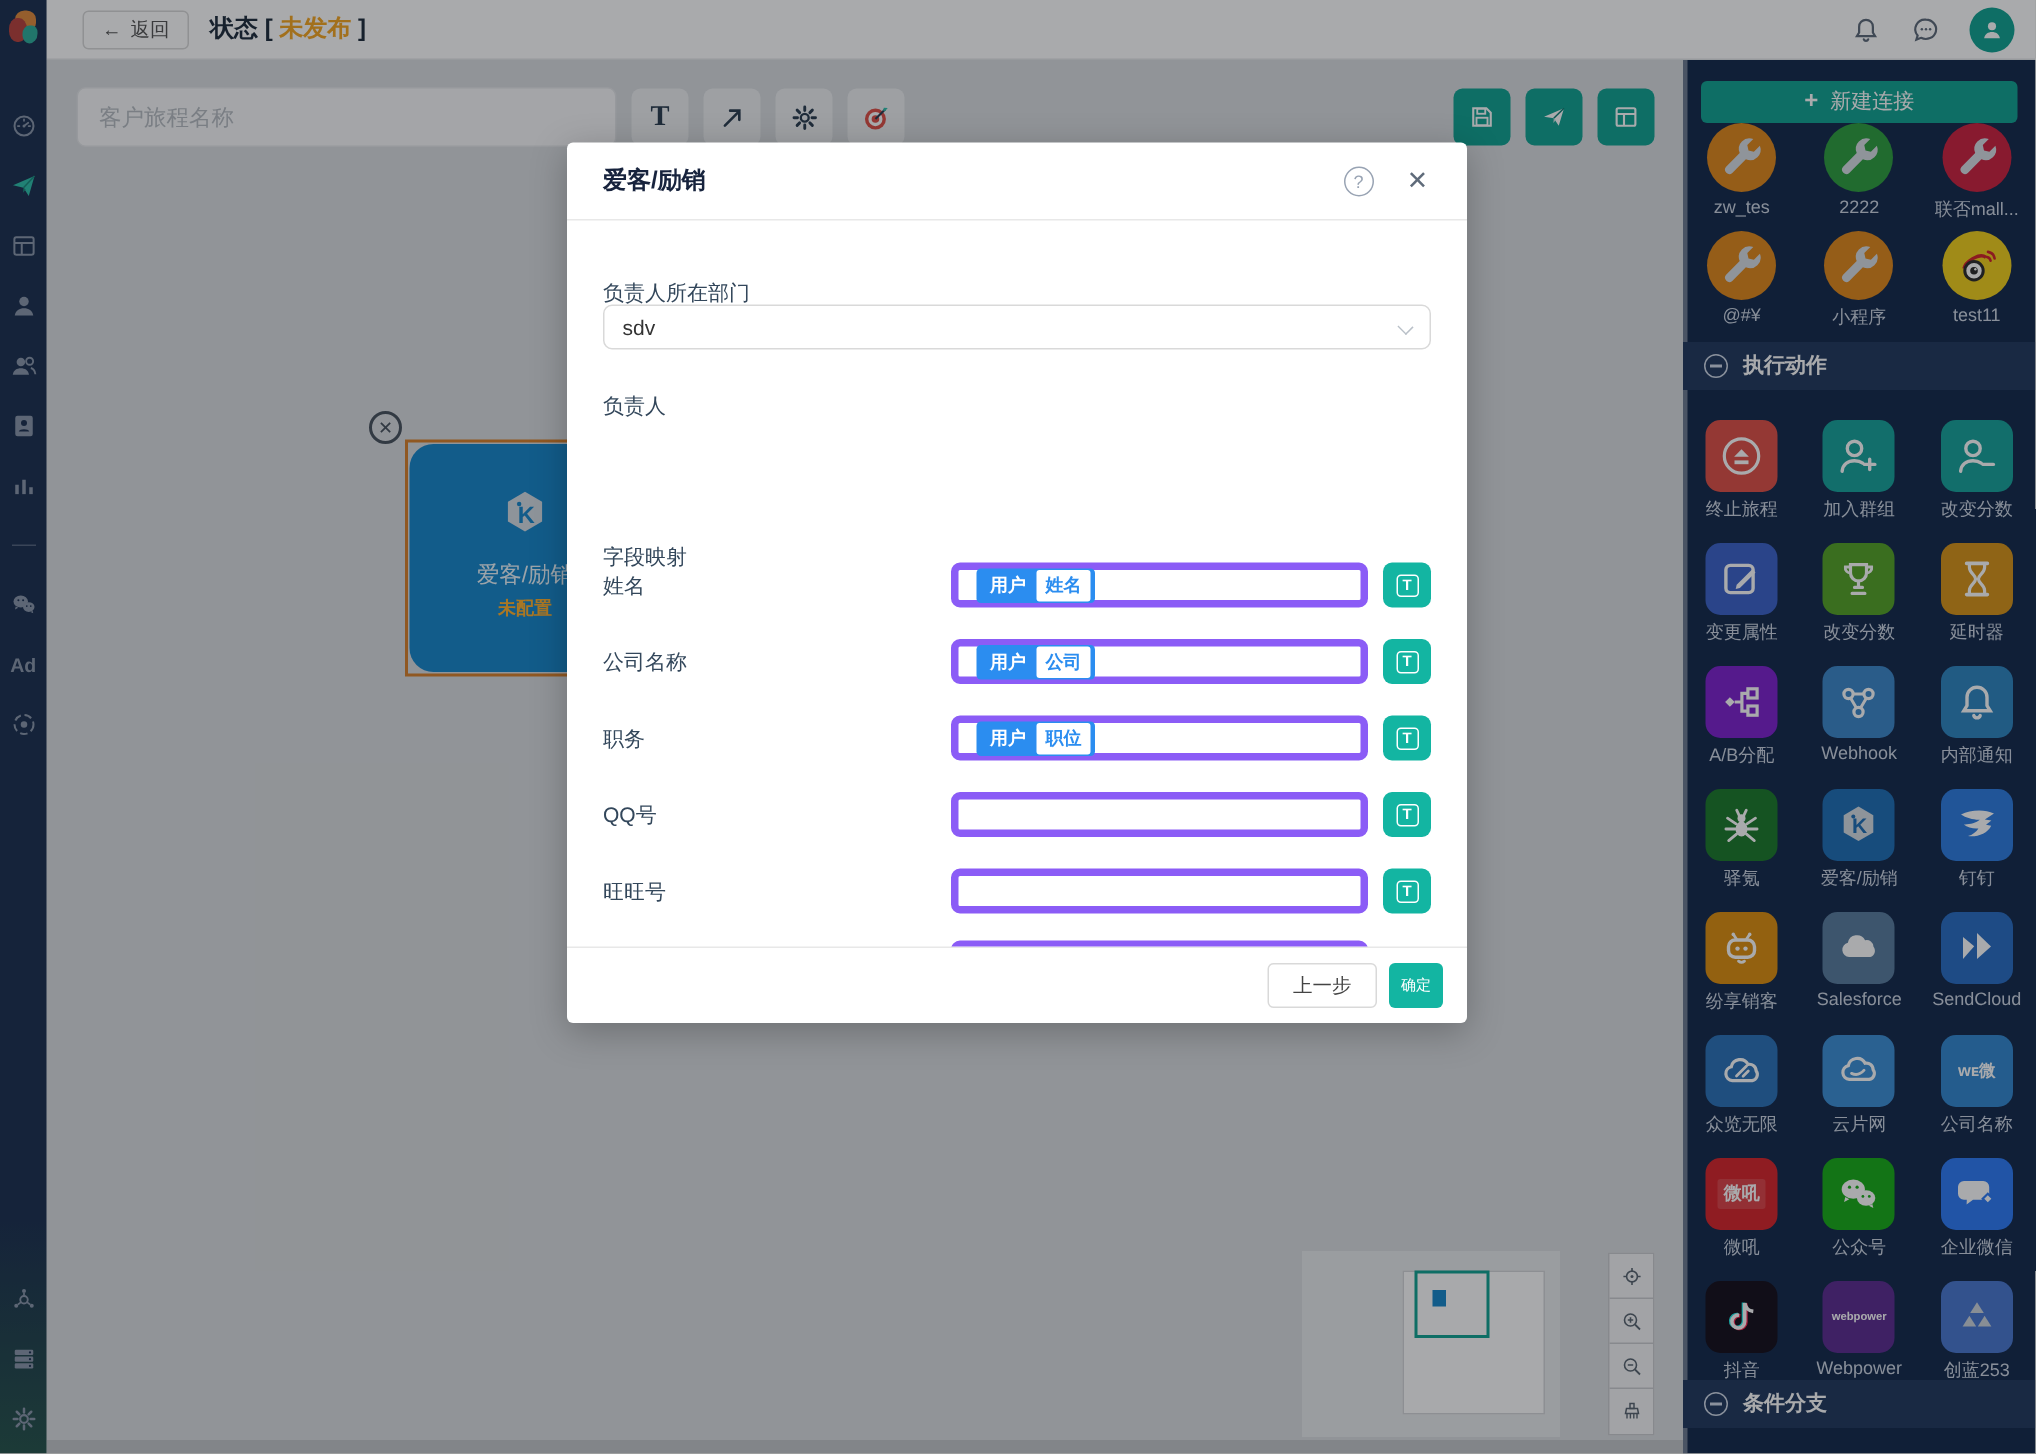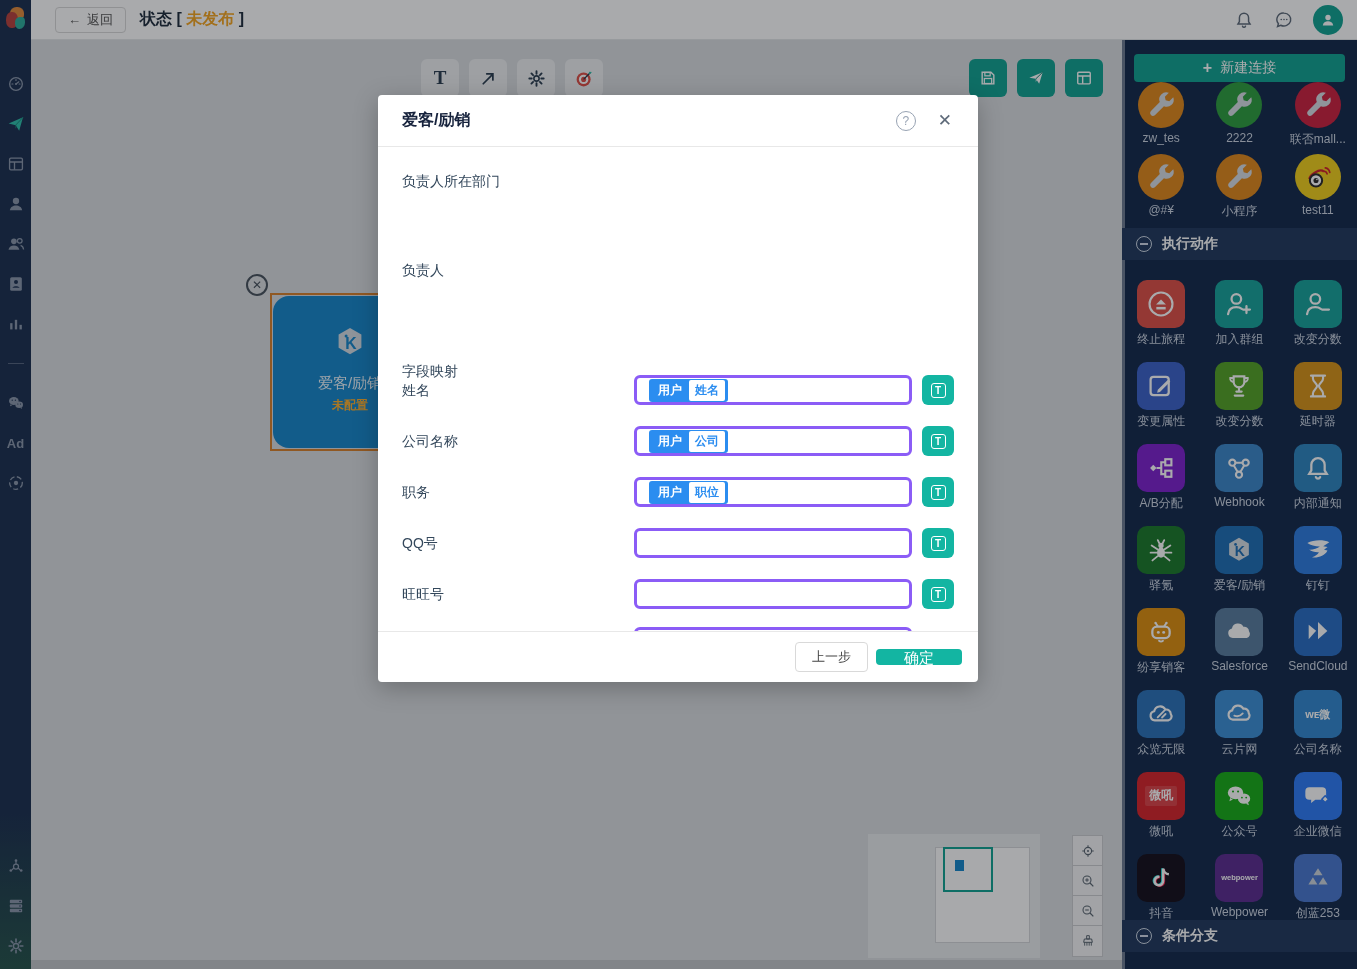--- a/index.html
+++ b/index.html
@@ -100,34 +100,34 @@
     display:flex;align-items:center;justify-content:center;cursor:pointer;background:#fff;}
   .close-ico{border:none;background:#fff;font-size:17px;color:#5f6b7a;cursor:pointer;line-height:1;}
   .modal-body{position:relative;height:484px;overflow:hidden;}
   .fld-label{position:absolute;left:24px;font-size:14px;color:#33475b;}
   .sel{position:absolute;left:24px;width:552px;height:30px;border:1px solid #d9d9d9;border-radius:6px;
     display:flex;align-items:center;padding:0 30px 0 12px;font-size:14px;color:#333;cursor:pointer;background:#fff;}
   .sel .ph{color:#bfc4cc;}
   .sel .chev{position:absolute;right:12px;top:10px;width:8px;height:8px;border-right:1.5px solid #b9c0c8;
     border-bottom:1.5px solid #b9c0c8;transform:rotate(45deg) scaleY(.9);}
   .map-row-label{position:absolute;left:24px;height:30px;line-height:30px;font-size:14px;color:#33475b;}
-  .map-input{position:absolute;left:256px;width:278px;height:30px;border:3px solid #8b5cf6;border-radius:6px;
+  .map-input{position:absolute;left:256px;width:278px;height:30px;border:5px solid #8b5cf6;border-radius:6px;
     background:#fff;display:flex;align-items:center;padding:4px 4px;cursor:text;}
   .map-tag{display:inline-flex;align-items:center;height:23px;background:#2b8df0;border-radius:3px;
     padding:0 3px 0 9px;color:#fff;font-size:12px;font-weight:bold;gap:7px;cursor:pointer;margin-left:8px;}
   .tag-field{background:#fff;color:#2b8df0;border-radius:2px;padding:2px 6px;font-weight:bold;}
   .t-btn{position:absolute;left:544px;width:32px;height:30px;background:#13b5a2;border:none;border-radius:6px;
     display:flex;align-items:center;justify-content:center;cursor:pointer;}
   .tbox{width:15px;height:15px;border:1.6px solid #fff;border-radius:3px;display:flex;align-items:center;
     justify-content:center;font-size:10px;font-weight:bold;color:#fff;}
   .modal-ftr{height:51px;border-top:1px solid #e8e8e8;display:flex;align-items:center;justify-content:flex-end;
     padding-right:16px;gap:8px;}
   .btn-prev{height:30px;padding:0 16px;background:#fff;border:1px solid #d9d9d9;border-radius:4px;
     font-size:13px;color:#444;cursor:pointer;}
-  .btn-ok{height:16px;padding:0 28px;background:#13b5a2;border:none;border-radius:4px;font-size:15px;color:#fff;cursor:pointer;}
+  .btn-ok{height:30px;padding:0 8px;background:#13b5a2;border:none;border-radius:4px;font-size:10px;color:#fff;cursor:pointer;}
 </style>
 </head>
 <body>
 
 <div id="stage">
 
   <div class="left-rail">
     <div class="rail-logo">
         <i class="l1"></i>
         <i class="l2"></i>
@@ -259,20 +259,21 @@
       <span class="avatar">
         <svg viewBox="0 0 24 24">
             <circle cx="12" cy="8.6" r="3.6" fill="#fff"></circle>
             <path d="M5 19.4c.6-3.8 3.6-5.6 7-5.6s6.4 1.8 7 5.6z" fill="#fff"></path>
           </svg>
       </span>
     </div>
   </div>
 
   <div class="canvas">
+    <input class="journey-input" placeholder="客户旅程名称" style="">
 
     <button class="tool-btn" style="left:390px">
         <span class="tool-T">T</span>
       </button>
     <button class="tool-btn" style="left:438px">
       <svg viewBox="0 0 24 24">
           <path d="M6 18 17 7M10 6.6h7v7" fill="none" stroke="#2c3e50" stroke-width="2" stroke-linecap="round"></path>
         </svg>
     </button>
     <button class="tool-btn" style="left:486px">
@@ -724,21 +725,25 @@
 
   <div class="modal">
     <div class="modal-hdr">
       <span class="modal-title">爱客/励销</span>
       <span class="modal-hdr-right">
         <button class="help-ico">?</button>
         <button class="close-ico">✕</button>
       </span>
     </div>
     <div class="modal-body" id="modal-body">
-      <div class="fld-label" style="top:26px">负责人所在部门</div>
+      <div class="fld-label" style="top:40px">负责人所在部门</div>
+      <div class="sel" style="top:56px">
+        <span>sdv</span>
+          <span class="chev"></span>
+      </div>
       <div class="fld-label" style="top:115px">负责人</div>
       <div class="fld-label" style="top:216px;font-weight:normal">字段映射</div>
       <div id="mapping-rows">
           <div class="map-row-label" style="top: 228px;">姓名</div>
           <div class="map-input" style="top: 228px;">
             <span class="map-tag">
               <span>用户</span>
               <span class="tag-field">姓名</span>
             </span>
           </div>

